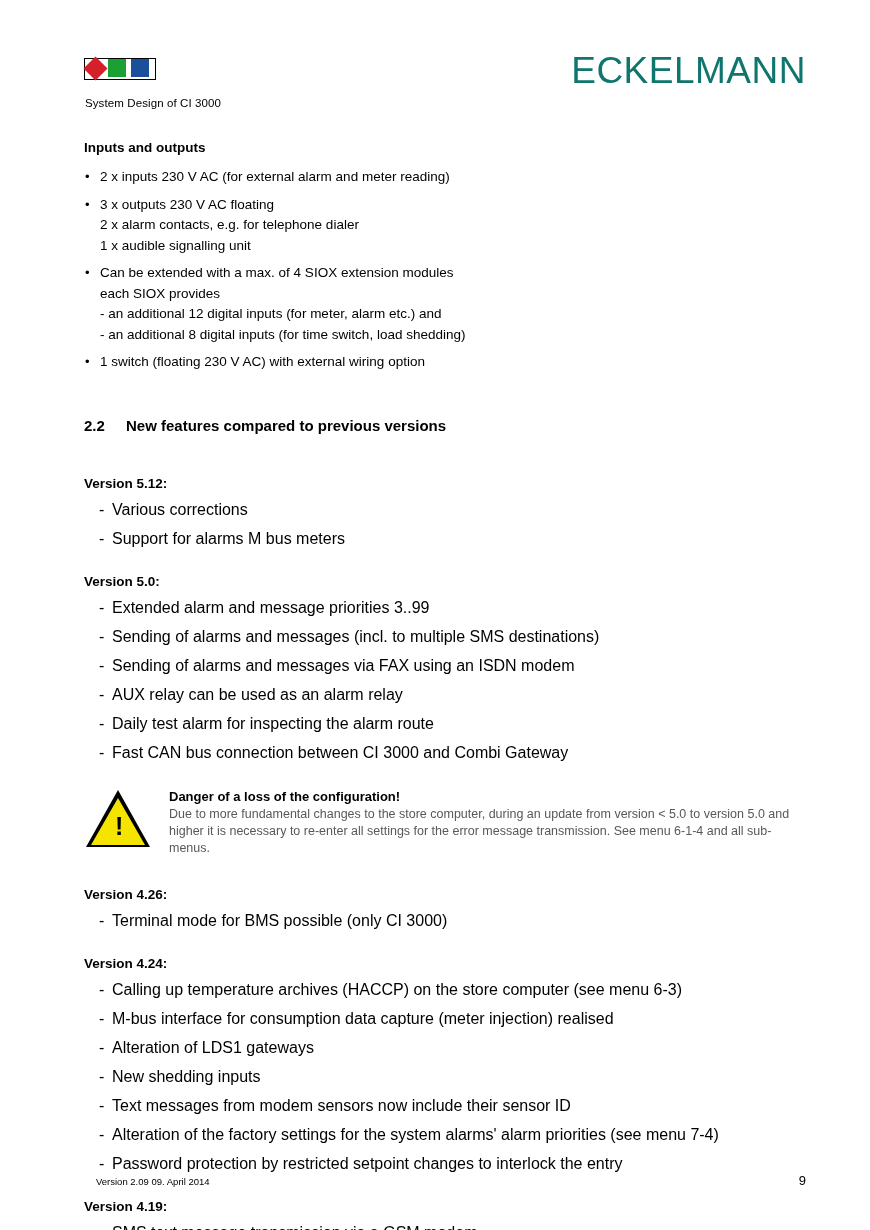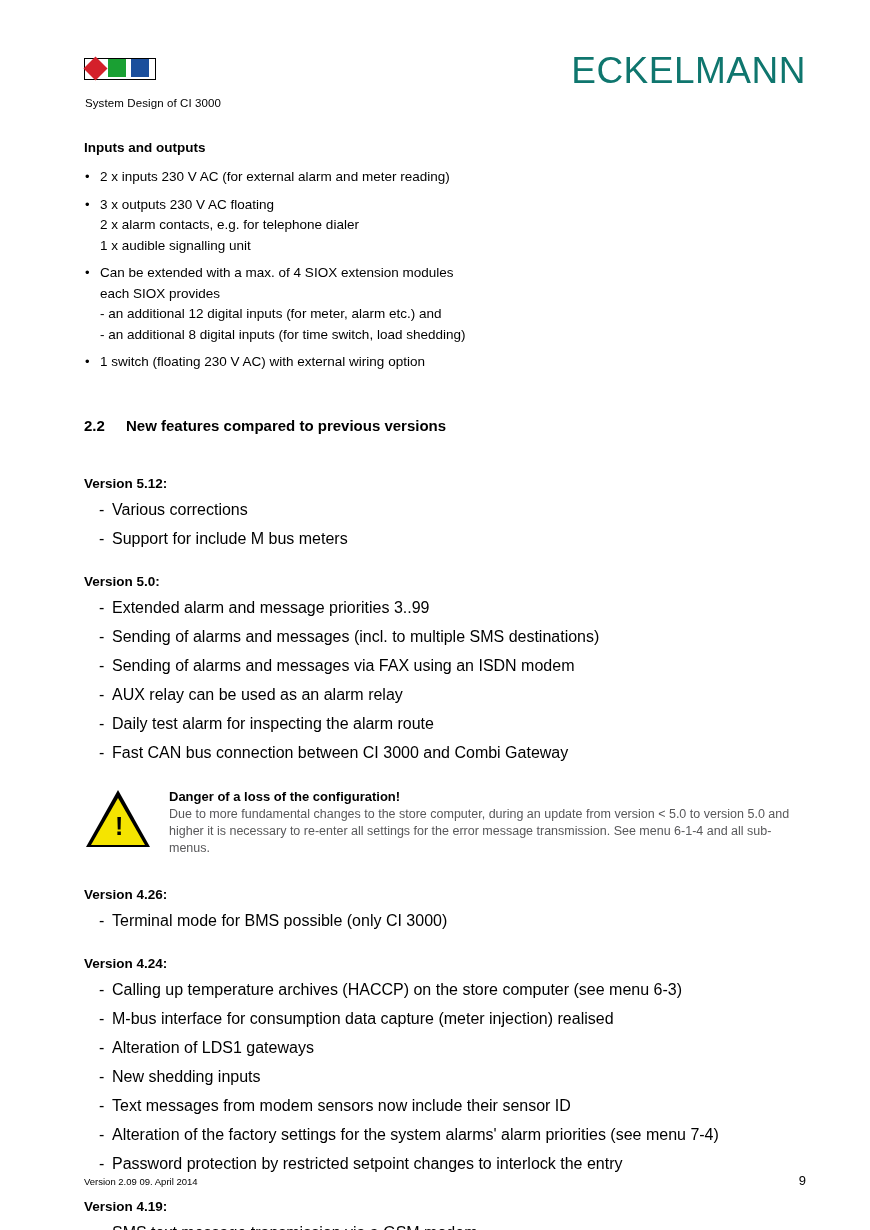--- a/index.html
+++ b/index.html
@@ -221,21 +221,21 @@
   }
   .warn-text {
     font-size: 12.5px;
     line-height: 17px;
     color: #58585a;
   }
 
   
   .footer {
     position: absolute;
-    left: 84px;
+    left: 96px;
     right: 64px;
     bottom: 38px;
     height: 16px;
   }
   .footer-left {
     position: absolute;
     left: 0;
     top: 0;
     font-size: 9.5px;
     color: #000000;
@@ -289,21 +289,21 @@
     </ul>
 
     <h2 class="chapter">
       <span class="num">2.2</span><span>New features compared to previous versions</span>
     </h2>
 
     <div class="version-block" style="margin-top:42px;">
       <div class="version-title">Version 5.12:</div>
       <ul class="dashes">
         <li>Various corrections</li>
-        <li>Support for include M bus meters</li>
+        <li>Support for alarms M bus meters</li>
       </ul>
     </div>
 
     <div class="version-block">
       <div class="version-title">Version 5.0:</div>
       <ul class="dashes">
         <li>Extended alarm and message priorities 3..99</li>
         <li>Sending of alarms and messages (incl. to multiple SMS destinations)</li>
         <li>Sending of alarms and messages via FAX using an ISDN modem</li>
         <li>AUX relay can be used as an alarm relay</li>

